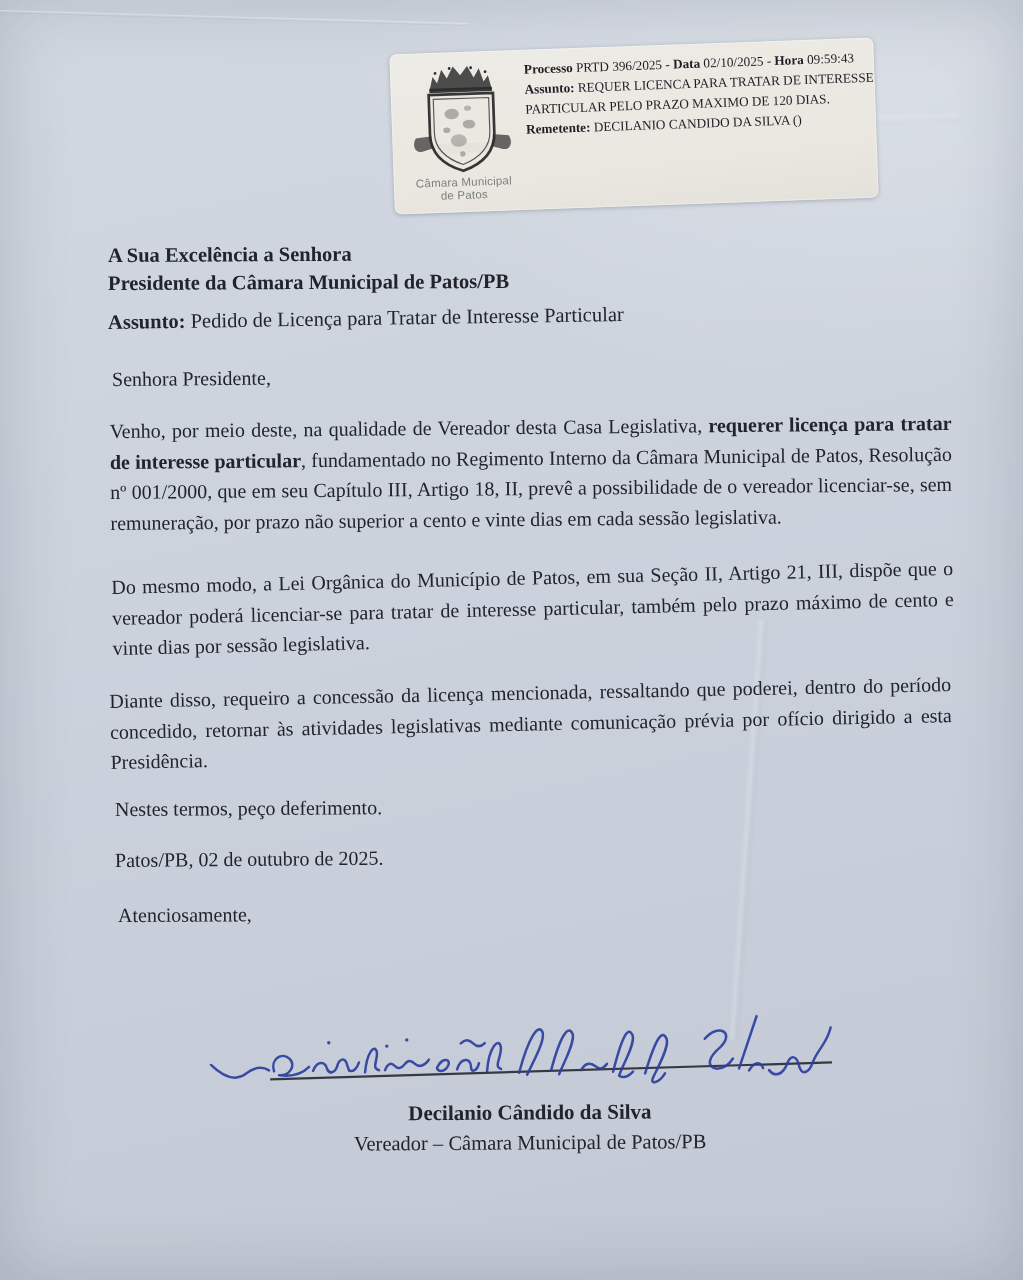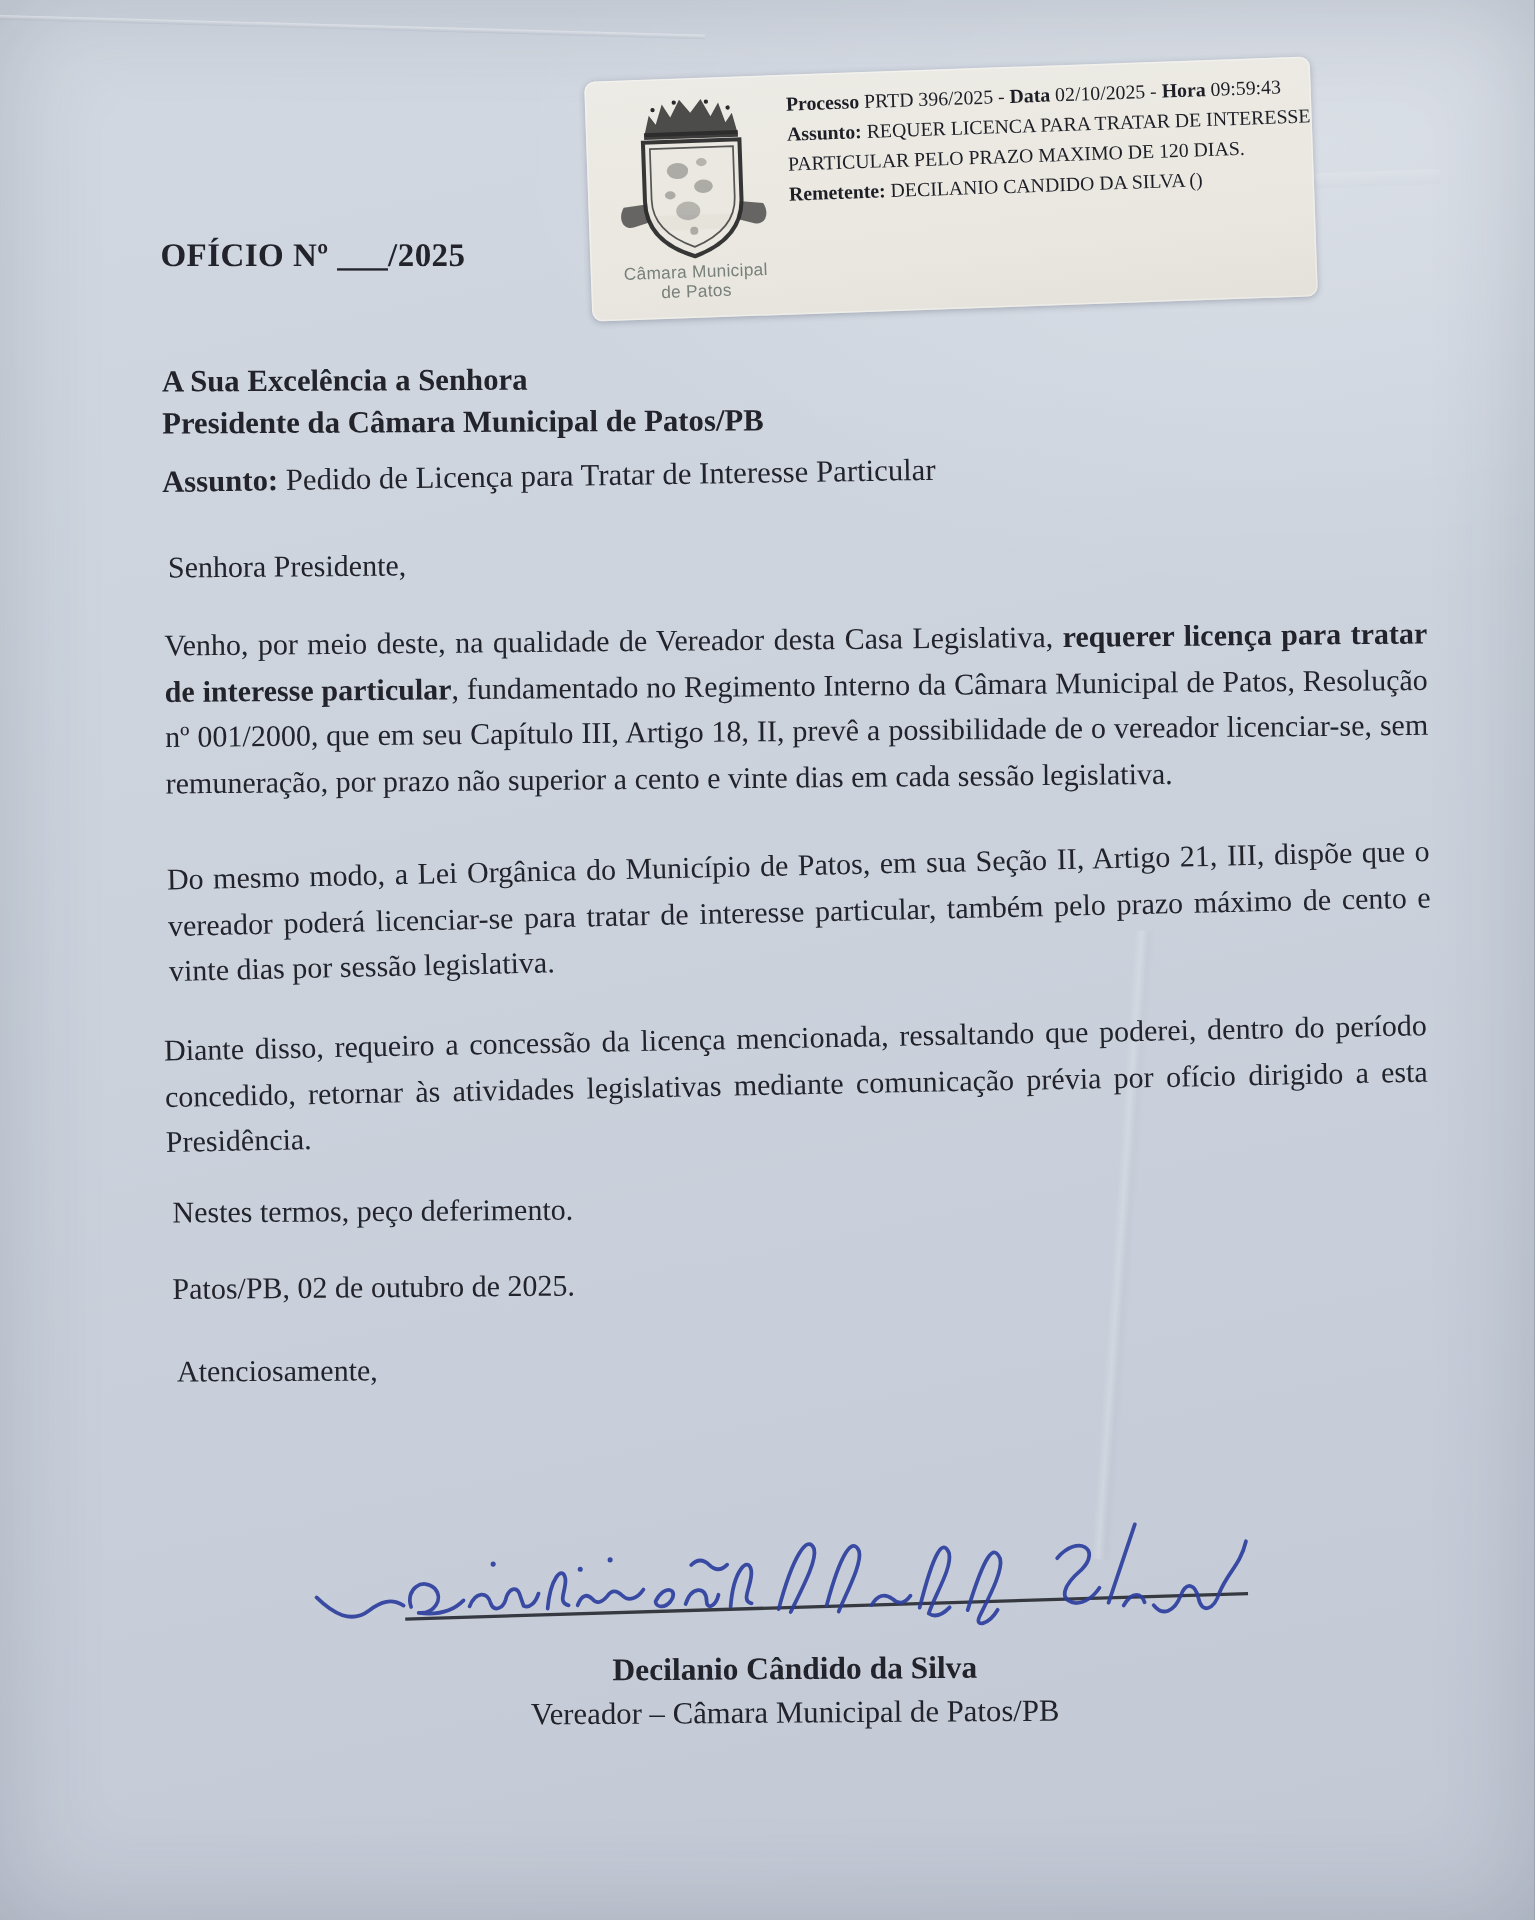--- a/index.html
+++ b/index.html
@@ -101,21 +101,20 @@
       <div>Câmara Municipal</div>
       <div>de Patos</div>
     </div>
     <div class="stamp-text">
       <p class="stamp-line"><span class="b">Processo</span><span> PRTD 396/2025 - </span><span class="b">Data</span><span> 02/10/2025 - </span><span class="b">Hora</span><span> 09:59:43</span></p>
       <p class="stamp-line"><span class="b">Assunto:</span><span> REQUER LICENCA PARA TRATAR DE INTERESSE PARTICULAR PELO PRAZO MAXIMO DE 120 DIAS.</span></p>
       <p class="stamp-line"><span class="b">Remetente:</span><span> DECILANIO CANDIDO DA SILVA ()</span></p>
     </div>
   </div>
 
-  <div class="block title">OFÍCIO Nº ___/2025</div>
 
   <div class="block addressee">
     <div>A Sua Excelência a Senhora</div>
     <div>Presidente da Câmara Municipal de Patos/PB</div>
   </div>
 
   <div class="block subject"><span class="b">Assunto:</span><span> Pedido de Licença para Tratar de Interesse Particular</span></div>
 
   <div class="block salutation">Senhora Presidente,</div>
 

